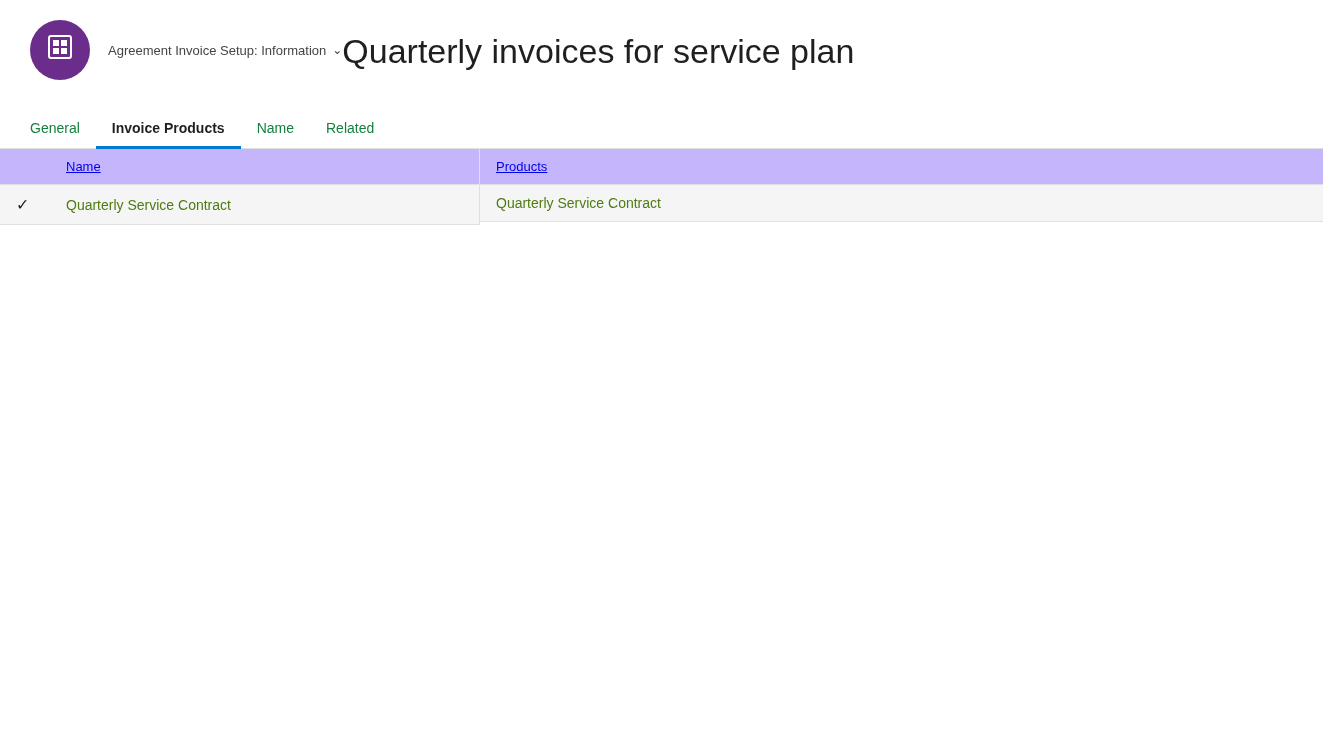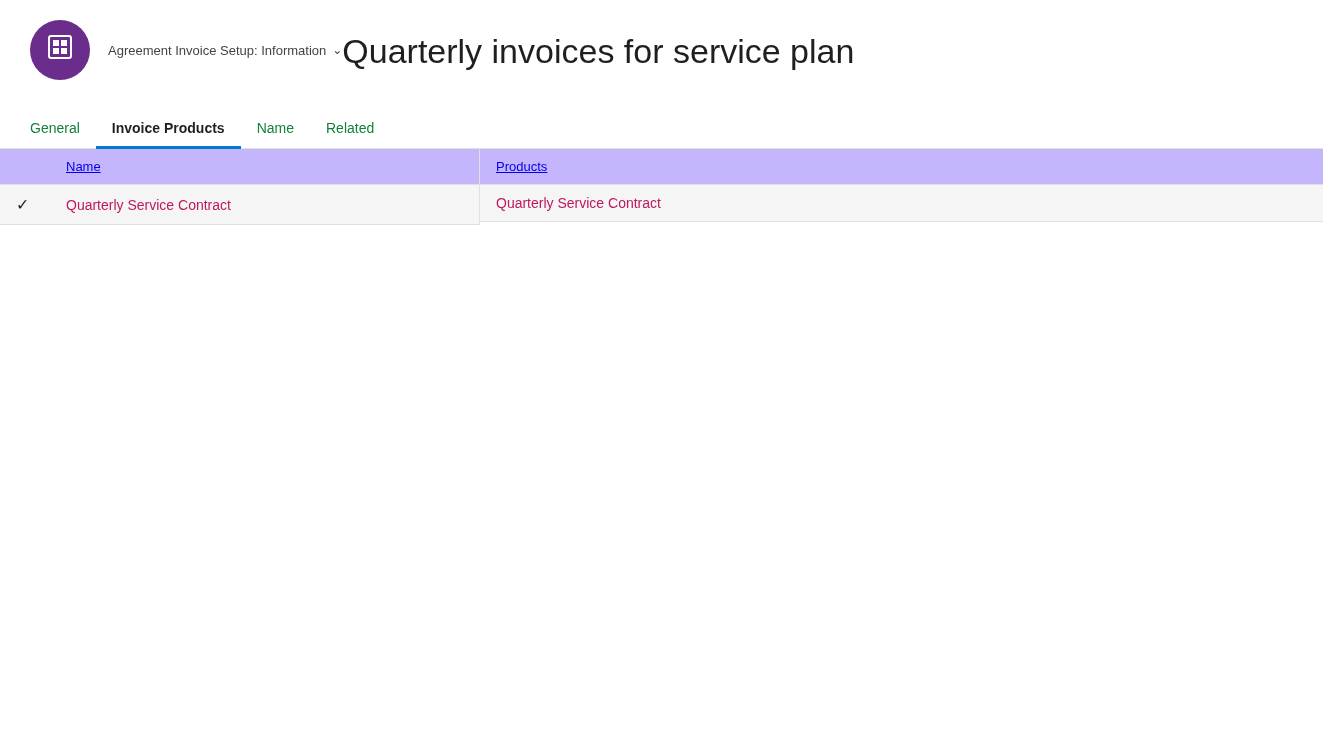--- a/index.html
+++ b/index.html
@@ -20,21 +20,21 @@
     .tab:first-child { padding-left: 0; }
     .tab.active { font-weight: 600; color: #1f1f1f; border-bottom: 3px solid #0078d4; }
 
     
     .table-area { position: relative; }
     table { width: 100%; border-collapse: collapse; }
     th, td { padding: 10px 16px; text-align: left; border-bottom: 1px solid #e0e0e0; }
     th { font-size: 13px; color: #0078d4; font-weight: 400; background: #c4b5fd; }
     th.check-col, td.check-col { width: 50px; }
     tr.data-row td { background: #f5f5f5; }
-    td a, th.link-header { color: #be185d; text-decoration: none; text-align: right; }
+    td a, th.link-header { color: #4d7c0f; text-decoration: none; text-align: right; }
     .check-mark { color: #1f1f1f; font-size: 16px; }
 
     
     .two-panel { display: flex; }
     .panel-left { flex: 0 0 480px; border-right: 1px solid #e0e0e0; }
     .panel-right { flex: 1; }
     .dropdown-menu {
       position: absolute;
       top: 160px;
       left: 480px;

